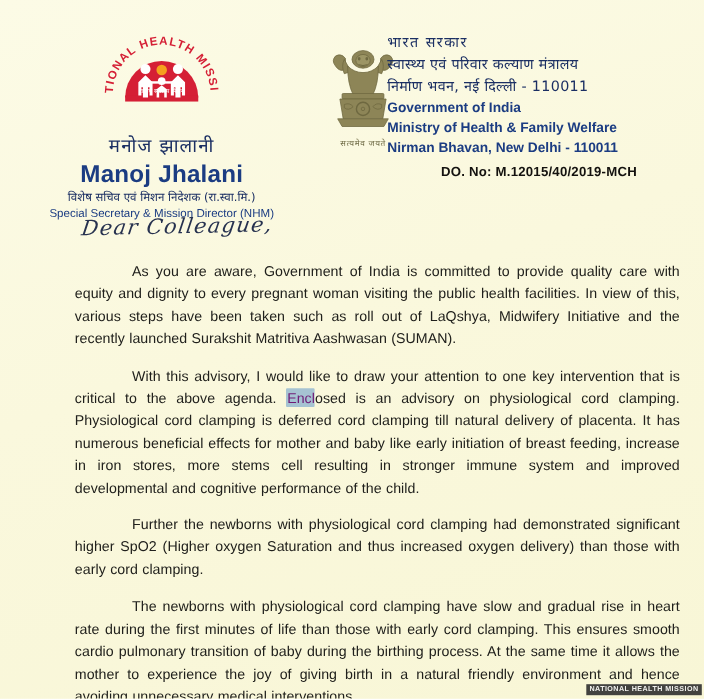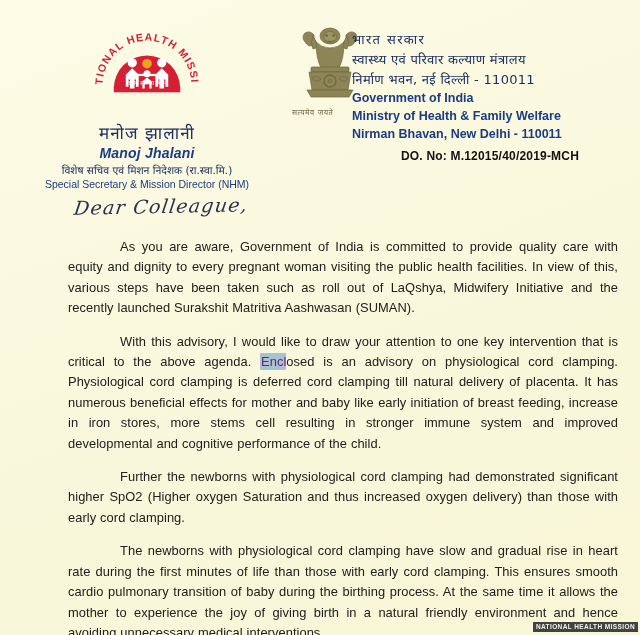--- a/index.html
+++ b/index.html
@@ -45,27 +45,26 @@
   .nhm-name-hi {
     font-family: "DejaVu Sans", sans-serif;
     font-size: 17px;
     color: #1b2f63;
     letter-spacing: 1px;
     margin-top: 4px;
     line-height: 1.15;
     white-space: nowrap;
   }
   .nhm-name-en {
-    font-size: 14px;
+    font-size: 22px;
     font-weight: bold;
     color: #1b3c82;
     letter-spacing: 0.2px;
     line-height: 1.2;
     margin-top: 1px;
-    font-style: italic;
   }
   .nhm-desig-hi {
     font-family: "DejaVu Sans", sans-serif;
     font-size: 10.5px;
     color: #1b2f63;
     line-height: 1.3;
     margin-top: 3px;
     white-space: nowrap;
   }
   .nhm-desig-en {
@@ -73,22 +72,23 @@
     color: #1b3c82;
     line-height: 1.3;
     margin-top: 0px;
     white-space: nowrap;
   }
 
   
   .emblem-wrap {
     position: absolute;
     left: 292px;
-    top: 20px;
+    top: 38px;
     width: 76px;
+    text-align: center;
   }
   .emblem {
     width: 62px;
     height: 86px;
     margin: 0 auto;
     position: relative;
   }
   .emblem-motto {
     font-family: "DejaVu Sans", sans-serif;
     font-size: 7.5px;

